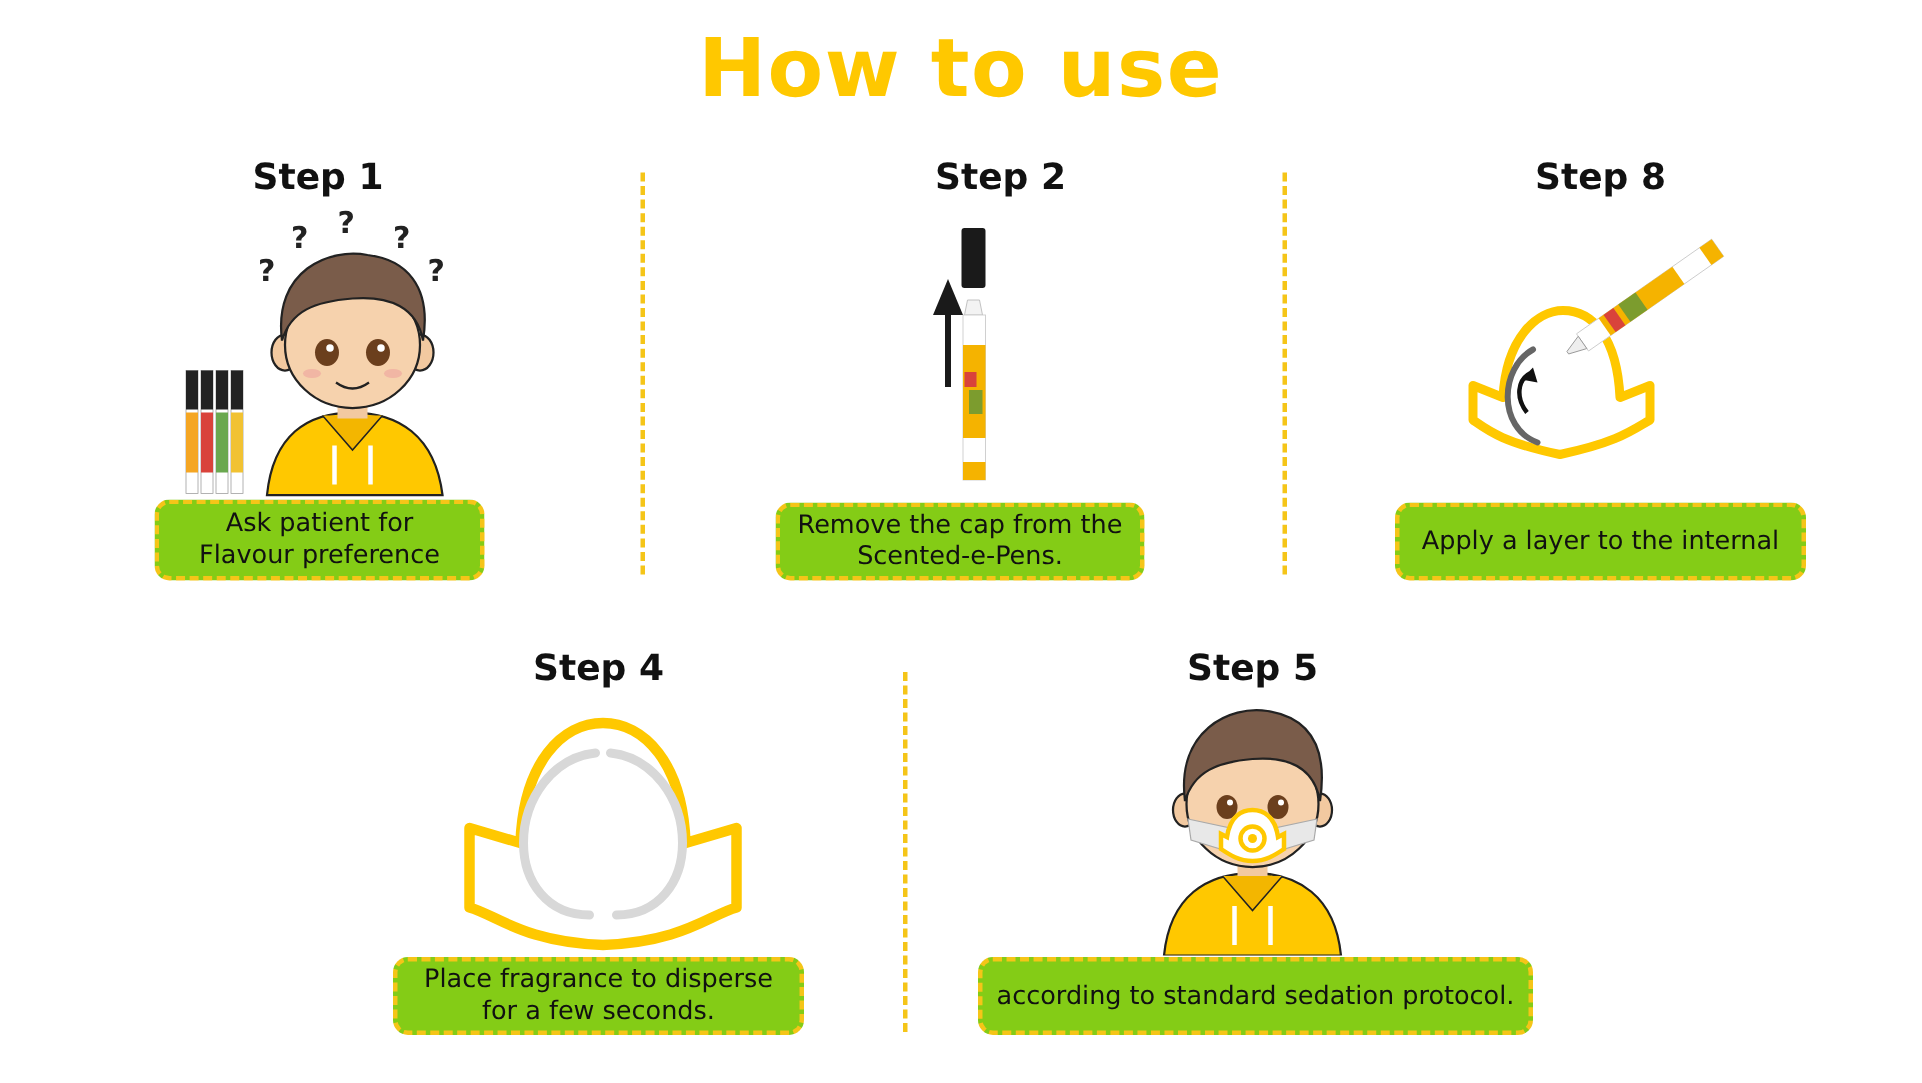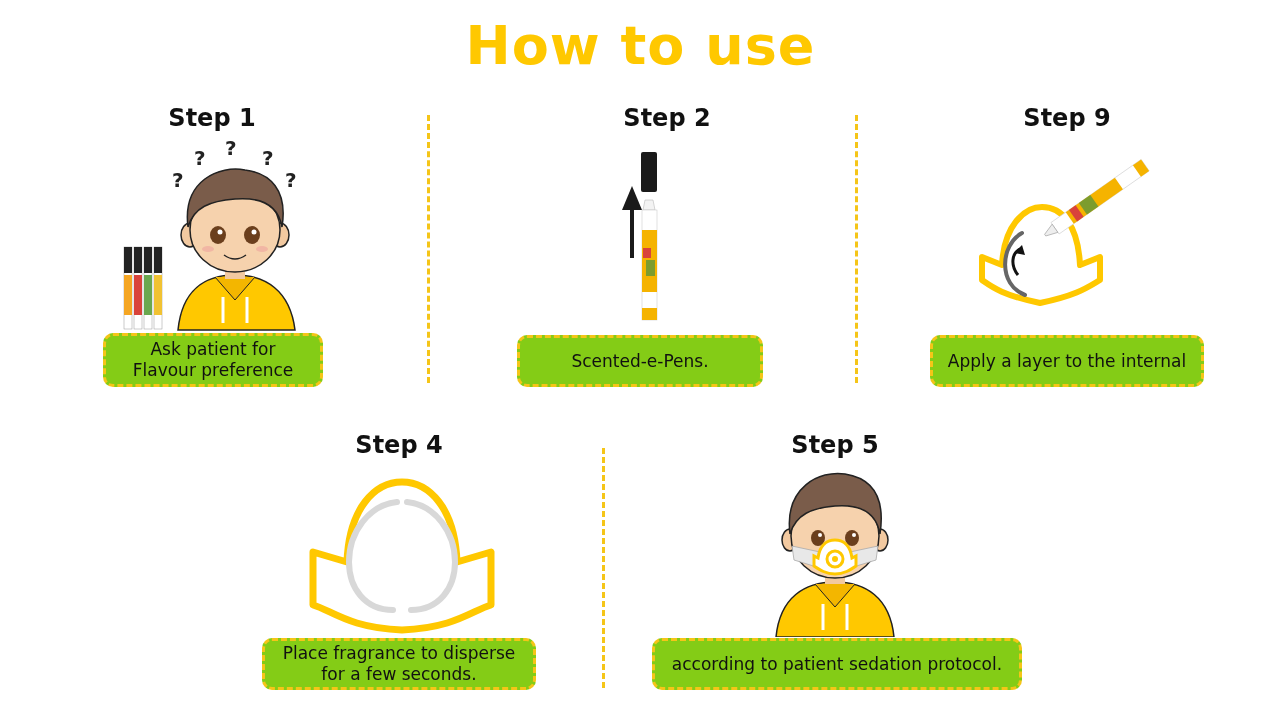--- a/index.html
+++ b/index.html
@@ -89,27 +89,28 @@
     <rect x="36" y="112" width="9" height="16" fill="#7c9c2e"></rect>
     <rect x="32" y="160" width="15" height="12" fill="#f5b300"></rect>
 
     <g>
       <line x1="22" y1="110" x2="22" y2="50" stroke="#1a1a1a" stroke-width="4"></line>
       <path d="M12 62 L22 38 L32 62 Z" fill="#1a1a1a"></path>
     </g>
   </svg>
   <div class="caption" style="left:517px;top:335px;width:246px;height:52px;">
     <div>
+        <div>Remove the cap from the</div>
         <div>Scented-e-Pens.</div>
       </div>
   </div>
 </div>
 
 <div>
-  <div class="step-label" style="left:1017px;top:104px;width:100px;">Step 9</div>
+  <div class="step-label" style="left:1017px;top:104px;width:100px;">Step 8</div>
   <svg class="illus" style="left:970px;top:145px;" width="200" height="170" viewBox="0 0 200 170">
 
     <path d="M12 112 L32 120 C34 80 55 62 72 62 C92 62 108 80 110 120 L130 112 L130 135 C118 142 108 150 70 158 C32 150 22 142 12 135 Z" fill="none" stroke="#ffc800" stroke-width="6" stroke-linejoin="round"></path>
 
     <path d="M52 88 C30 100 28 140 55 150" fill="none" stroke="#666" stroke-width="4" stroke-linecap="round"></path>
     <path d="M48 130 C40 120 42 108 50 104" fill="none" stroke="#111" stroke-width="3"></path>
     <path d="M44 108 L52 100 L55 110 Z" fill="#111"></path>
 
     <g transform="rotate(-35 120 60)">
       <rect x="78" y="52" width="110" height="14" fill="#fff" stroke="#ccc" stroke-width="0.6"></rect>
@@ -163,16 +164,16 @@
     <path d="M108 84 L80 90 L80 106 L106 98 Z" fill="#e8e8e8" stroke="#aaa" stroke-width="0.8"></path>
 
     <g>
       <path d="M48 96 C50 82 58 78 65 78 C72 78 80 82 82 96 L86 94 L86 104 C80 108 74 112 65 112 C56 112 50 108 44 104 L44 94 Z" fill="#fff" stroke="#ffc800" stroke-width="3"></path>
       <circle cx="65" cy="97" r="8" fill="none" stroke="#ffc800" stroke-width="3"></circle>
       <circle cx="65" cy="97" r="3" fill="#ffc800"></circle>
     </g>
   </svg>
   <div class="caption" style="left:652px;top:638px;width:370px;height:52px;">
     <div>
-        <div>according to patient sedation protocol.</div>
+        <div>according to standard sedation protocol.</div>
       </div>
   </div>
 </div>
 
 </body></html>

